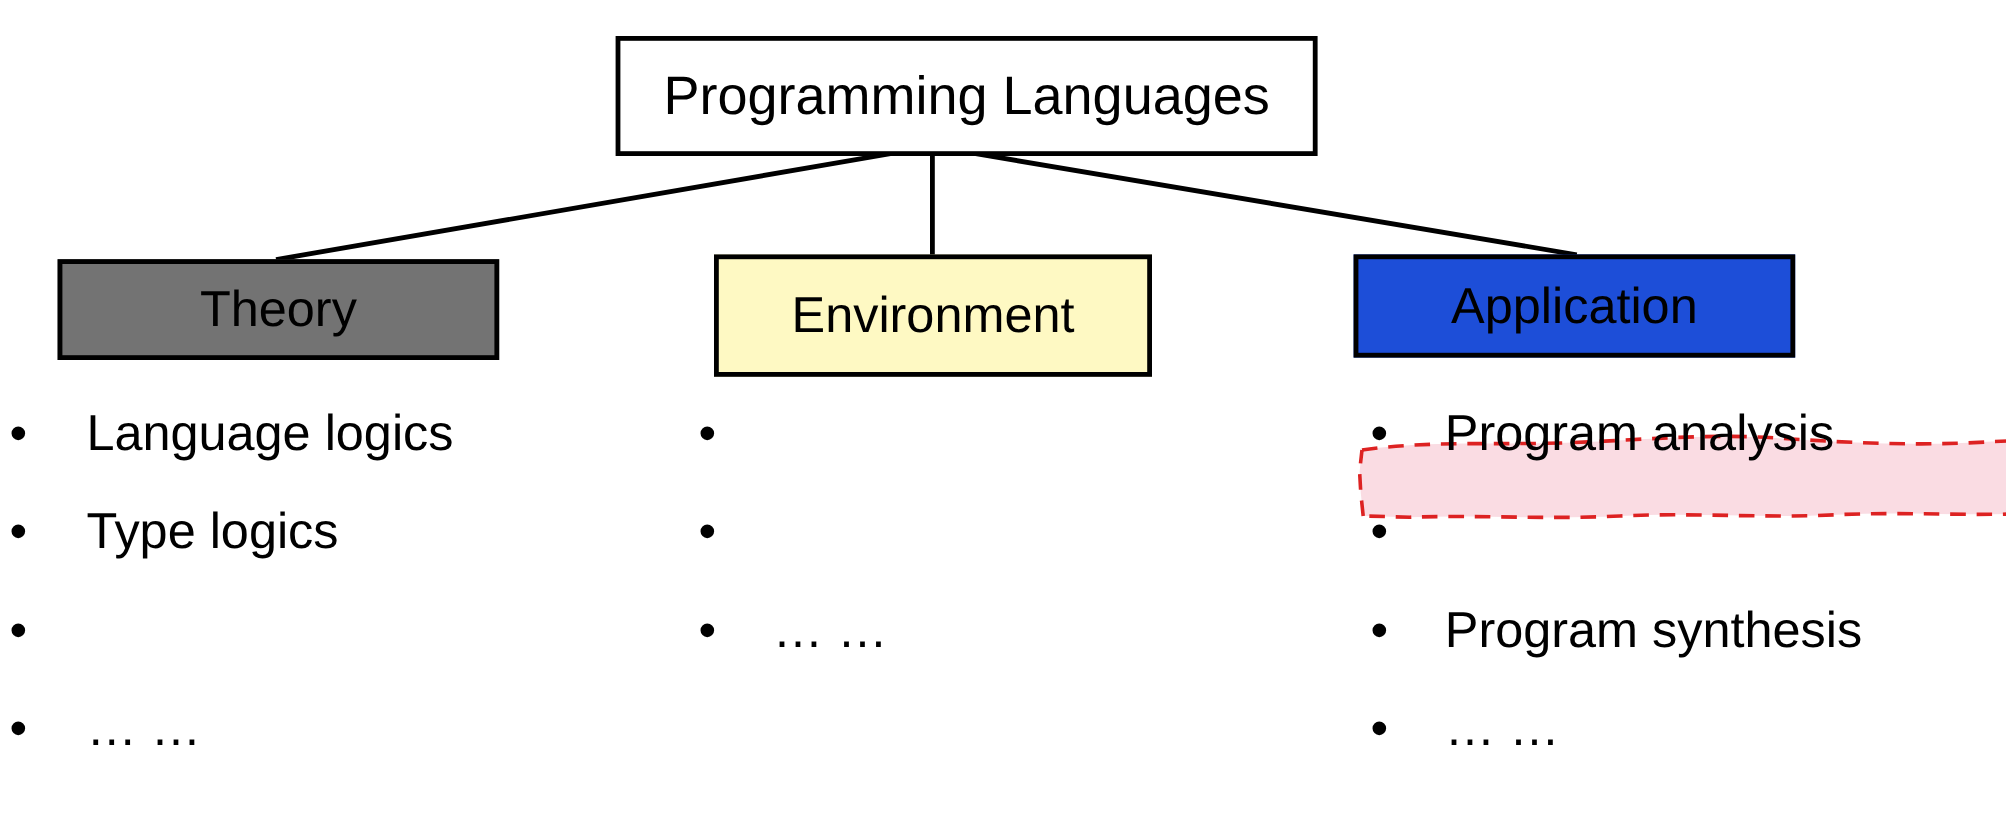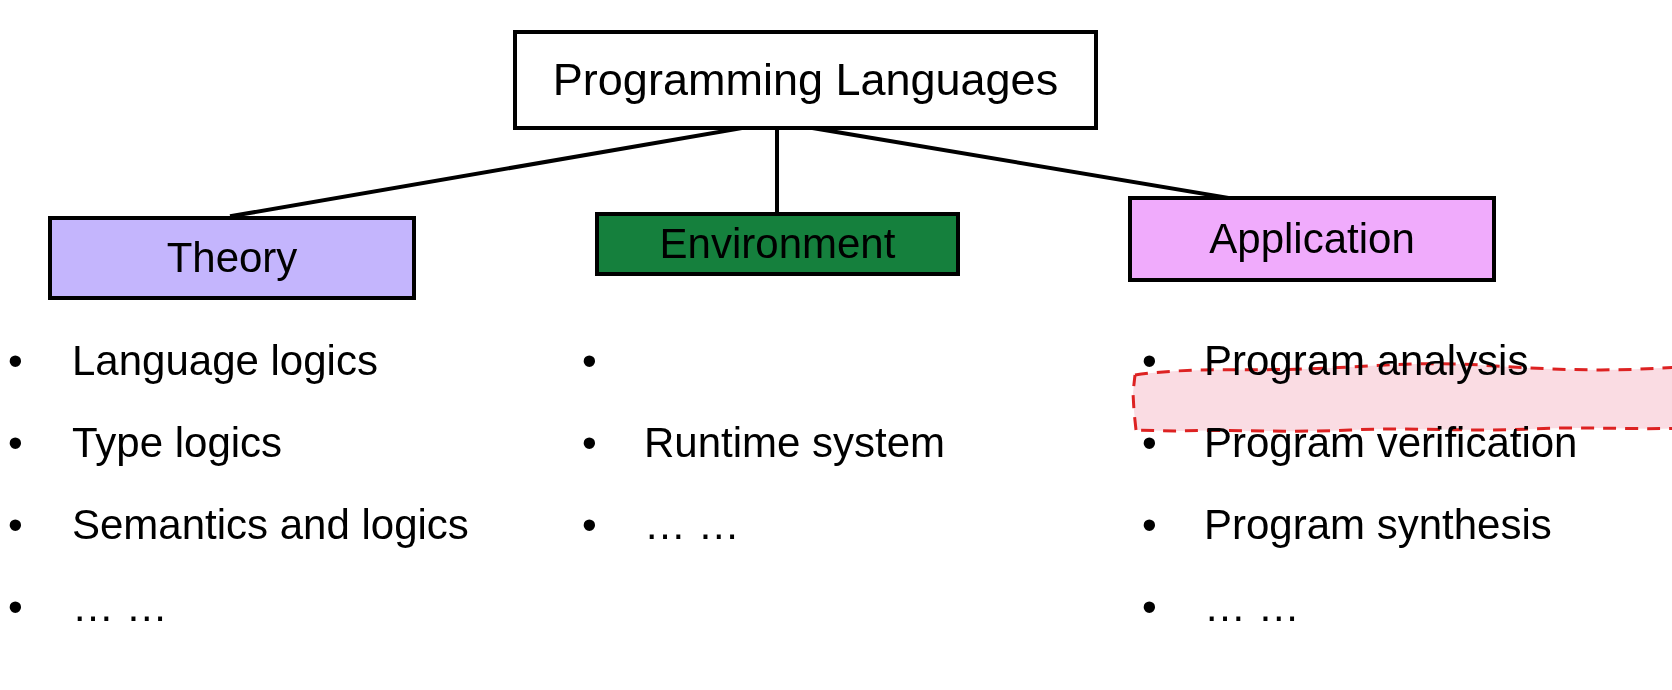--- a/index.html
+++ b/index.html
@@ -22,29 +22,29 @@
     white-space:nowrap;
   }
   .node-label{display:block;}
 
   #node-root{
     left:485px;top:30px;width:585px;height:100px;
     background:#ffffff;font-size:45px;margin-left:28px;
   }
   #node-theory{
     left:48px;top:216px;width:368px;height:84px;
-    background:#c4b5fd;font-size:42px;
+    background:#737373;font-size:42px;
   }
   #node-environment{
-    left:595px;top:212px;width:365px;height:64px;
-    background:#15803d;font-size:42px;
+    left:595px;top:212px;width:365px;height:102px;
+    background:#fef9c3;font-size:42px;
   }
   #node-application{
-    left:1128px;top:196px;width:368px;height:86px;
-    background:#f0abfc;font-size:42px;
+    left:1128px;top:212px;width:368px;height:86px;
+    background:#1d4ed8;font-size:42px;
   }
 
   
   .column{position:absolute;}
   #col-theory{left:0px;top:340px;width:560px;}
   #col-environment{left:560px;top:340px;width:520px;}
   #col-application{left:1070px;top:340px;width:602px;}
 
   .bullet-item{
     position:relative;
@@ -108,35 +108,33 @@
     <div class="bullet-item">
       <span class="bullet-dot">•</span>
       <span class="bullet-text">Language logics</span>
     </div>
     <div class="bullet-item">
       <span class="bullet-dot">•</span>
       <span class="bullet-text">Type logics</span>
     </div>
     <div class="bullet-item">
       <span class="bullet-dot">•</span>
-      <span class="bullet-text">Semantics and logics</span>
     </div>
     <div class="bullet-item">
       <span class="bullet-dot">•</span>
       <span class="bullet-text">… …</span>
     </div>
   </div>
 
   <div class="column" id="col-environment">
     <div class="bullet-item">
       <span class="bullet-dot">•</span>
     </div>
     <div class="bullet-item">
       <span class="bullet-dot">•</span>
-      <span class="bullet-text">Runtime system</span>
     </div>
     <div class="bullet-item">
       <span class="bullet-dot">•</span>
       <span class="bullet-text">… …</span>
     </div>
   </div>
 
   <div class="column" id="col-application">
 
     <div class="highlight-wrap">
@@ -152,21 +150,20 @@
         <path d="M6,74 L4,55 L3,37 L5,19" fill="none" stroke="#dd2222" stroke-width="3" stroke-dasharray="13 9" stroke-linecap="butt"></path>
       </svg>
       <div class="bullet-item">
         <span class="bullet-dot">•</span>
         <span class="bullet-text">Program analysis</span>
       </div>
     </div>
 
     <div class="bullet-item">
       <span class="bullet-dot">•</span>
-      <span class="bullet-text">Program verification</span>
     </div>
     <div class="bullet-item">
       <span class="bullet-dot">•</span>
       <span class="bullet-text">Program synthesis</span>
     </div>
     <div class="bullet-item">
       <span class="bullet-dot">•</span>
       <span class="bullet-text">… …</span>
     </div>
   </div>

